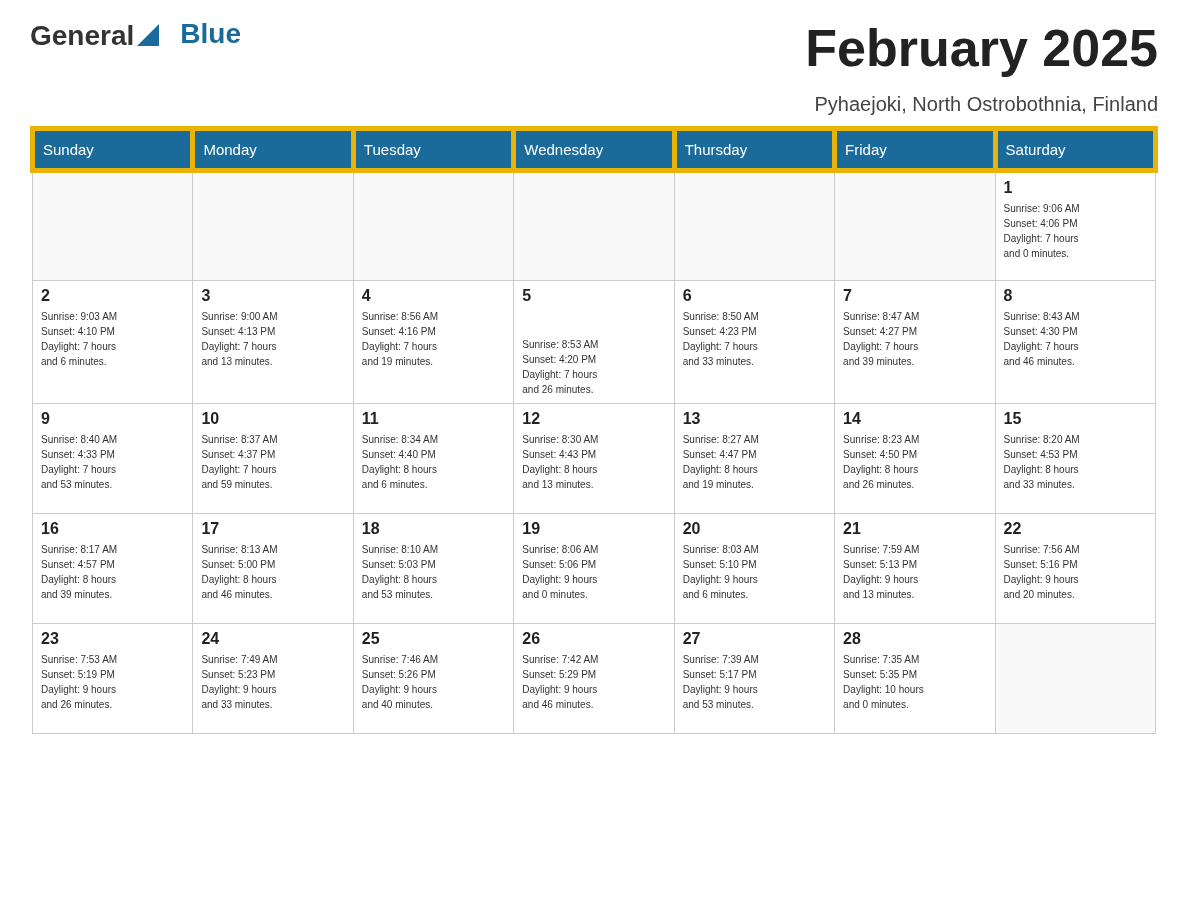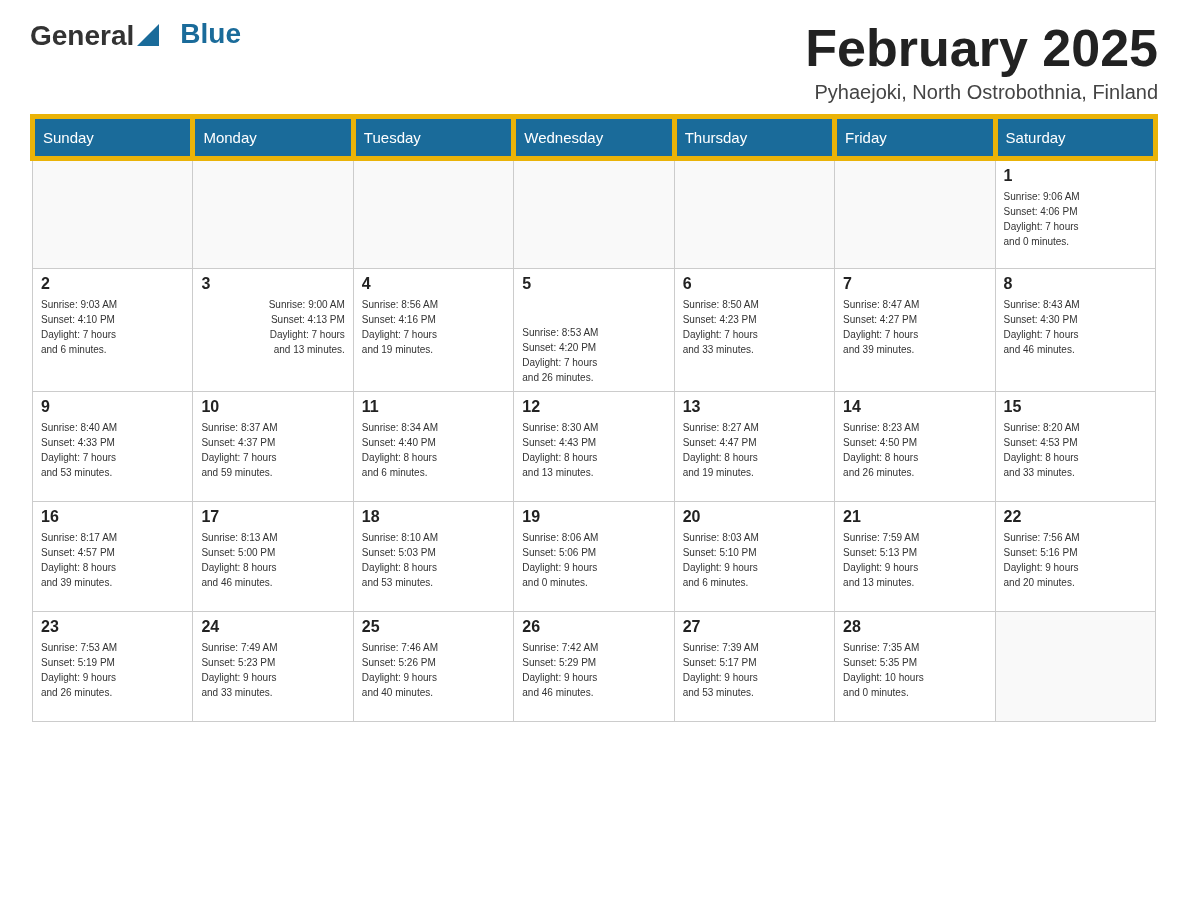--- a/index.html
+++ b/index.html
@@ -32,21 +32,21 @@
     }
     .month-title {
       font-size: 52px;
       font-weight: bold;
       color: #222;
       line-height: 1.1;
     }
     .location {
       font-size: 20px;
       color: #444;
-      margin-top: 4px;
+      margin-top: 16px;
     }
     .calendar {
       width: 100%;
       border-collapse: collapse;
       margin-top: 10px;
     }
     .calendar th {
       background-color: #1a6b9a;
       color: #fff;
       padding: 10px 8px;
@@ -144,21 +144,21 @@
       <tr>
         <td>
           <div class="day-number">2</div>
           <div class="day-info" style="white-space: pre-line;">Sunrise: 9:03 AM
 Sunset: 4:10 PM
 Daylight: 7 hours
 and 6 minutes.</div>
         </td>
         <td>
           <div class="day-number">3</div>
-          <div class="day-info" style="white-space: pre-line; text-align: right;">Sunrise: 9:00 AM
+          <div class="day-info" style="white-space: pre-line;">Sunrise: 9:00 AM
 Sunset: 4:13 PM
 Daylight: 7 hours
 and 13 minutes.</div>
         </td>
         <td>
           <div class="day-number">4</div>
           <div class="day-info" style="white-space: pre-line;">Sunrise: 8:56 AM
 Sunset: 4:16 PM
 Daylight: 7 hours
 and 19 minutes.</div>

